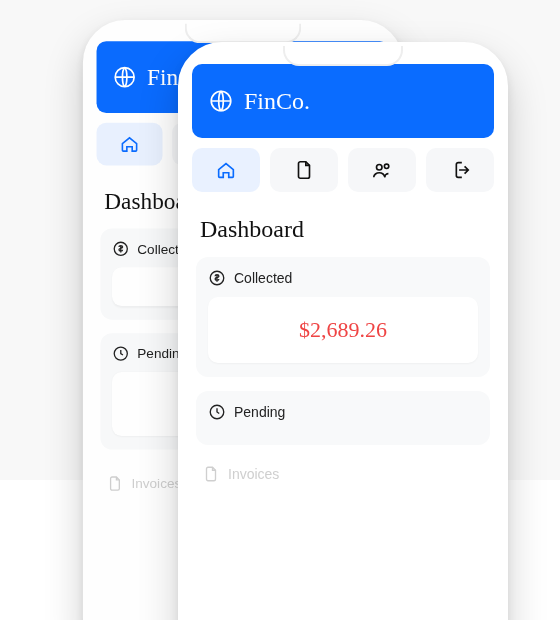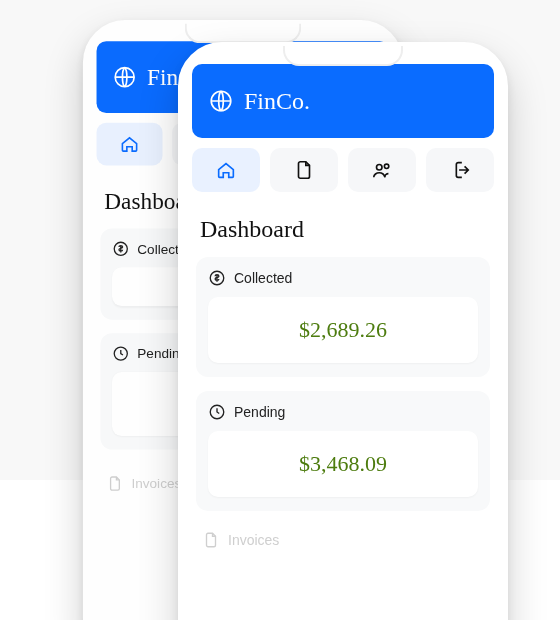--- a/index.html
+++ b/index.html
@@ -129,21 +129,21 @@
 }
 .card-head svg { width: 18px; height: 18px; }
 .amount-box {
   background: #fff;
   border-radius: 10px;
   height: 66px;
   display: flex;
   align-items: center;
   justify-content: center;
   font-size: 22px;
-  color: #4d7c0f;
+  color: #ef4444;
   box-shadow: 0 1px 2px rgba(0,0,0,0.04);
 }
 .invoices-row {
   display: flex;
   align-items: center;
   gap: 8px;
   color: #cfcfcf;
   font-family: -apple-system, BlinkMacSystemFont, 'Segoe UI', Arial, sans-serif;
   font-size: 14px;
   padding: 6px 6px;
@@ -279,21 +279,20 @@
           <div class="amount-box">$2,689.26</div>
         </div>
         <div class="card">
           <div class="card-head">
             <svg viewBox="0 0 24 24" fill="none" stroke="currentColor" stroke-width="1.8">
                 <circle cx="12" cy="12" r="9"></circle>
                 <path d="M12 7v5l3 2"></path>
               </svg>
             <span>Pending</span>
           </div>
-          <div class="amount-box">$3,468.09</div>
         </div>
         <div class="invoices-row">
           <svg viewBox="0 0 24 24" fill="none" stroke="currentColor" stroke-width="1.8">
               <path d="M8 3h6l4 4v12a2 2 0 0 1-2 2H8a2 2 0 0 1-2-2V5a2 2 0 0 1 2-2z"></path>
               <path d="M14 3v4h4"></path>
             </svg>
           <span>Invoices</span>
         </div>
       </div>
     </div>

